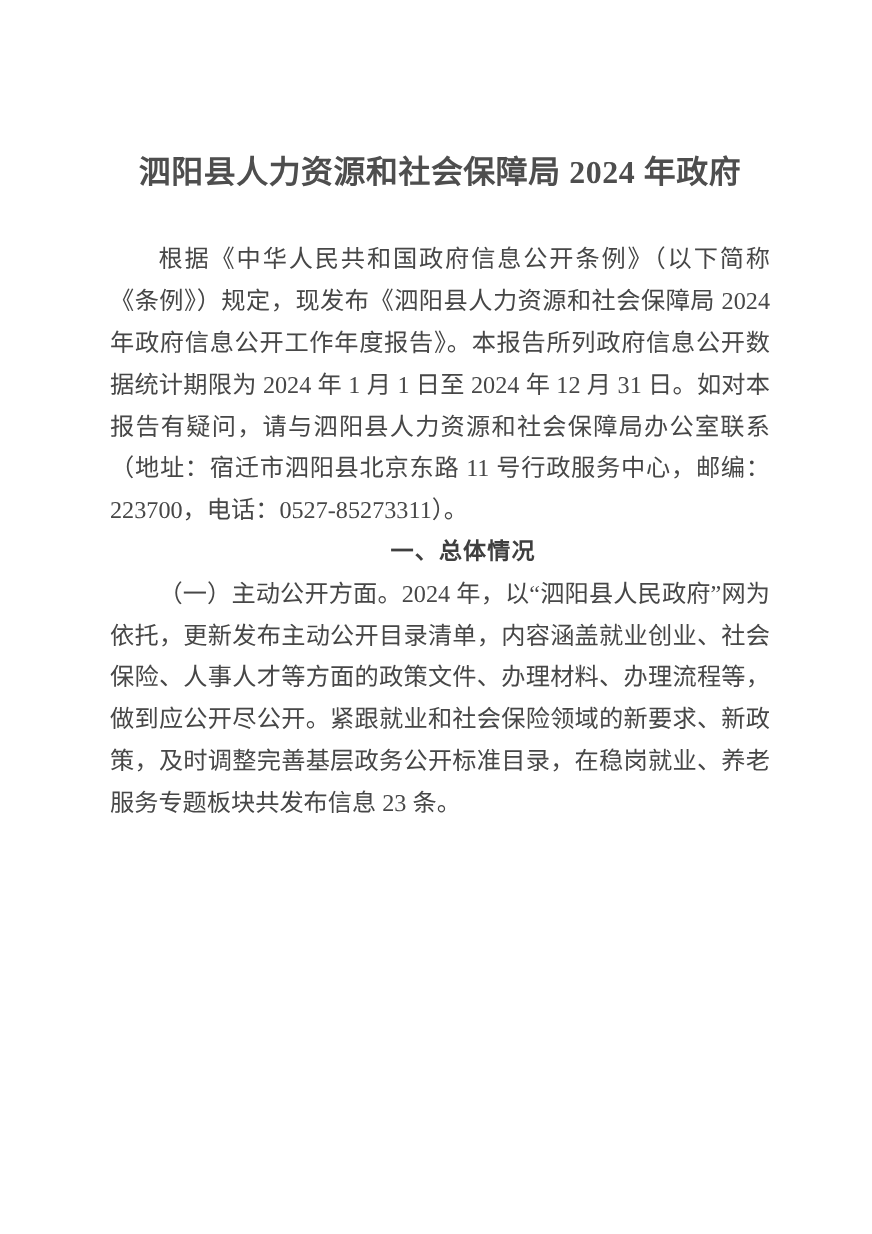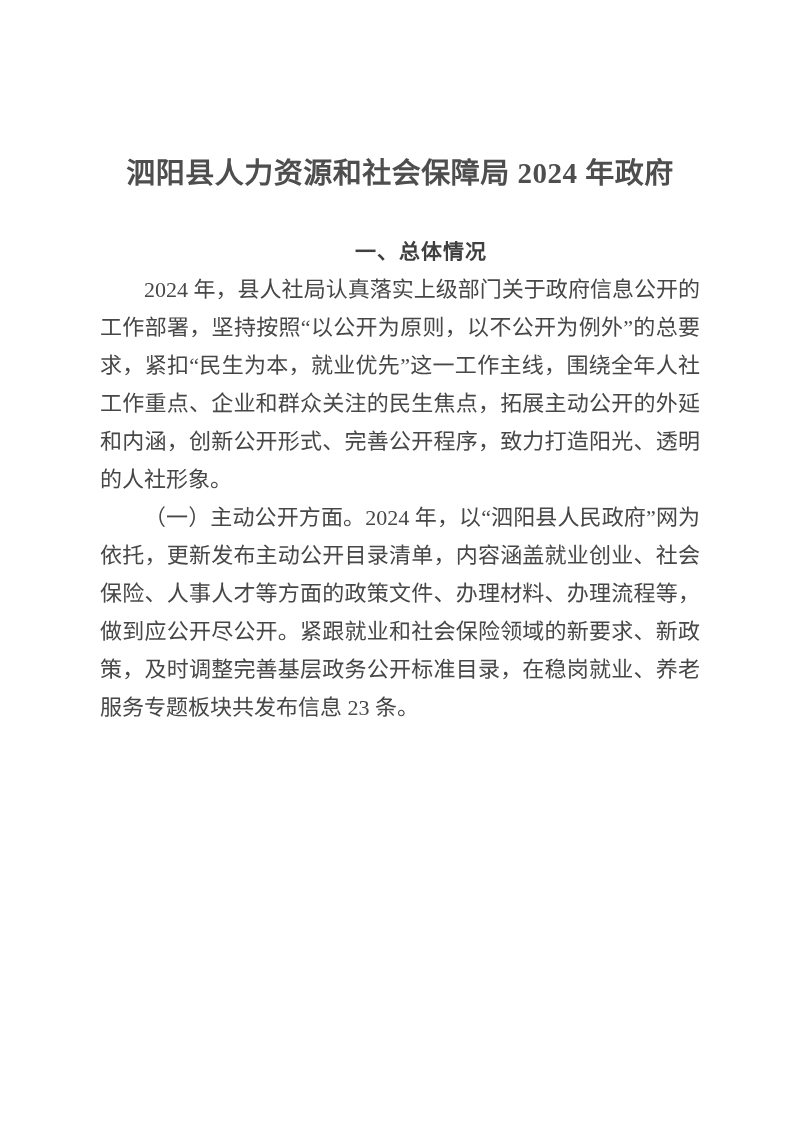--- a/index.html
+++ b/index.html
@@ -11,21 +11,21 @@
     position: relative;
     width: 793px;
     height: 1122px;
     background: #ffffff;
     overflow: hidden;
     box-sizing: border-box;
   }
   .content {
     position: absolute;
     left: 100px;
-    top: 150px;
+    top: 134px;
     width: 600px;
   }
   .doc-title {
     font-family: "Liberation Serif", "DejaVu Serif", serif;
     font-weight: bold;
     font-size: 29px;
     line-height: 47px;
     text-align: center;
     color: #4e4e4e;
     letter-spacing: 0.5px;
@@ -58,22 +58,22 @@
 <body>
 
 <div class="page">
   <div class="content">
 
     <div class="doc-title">
       <div>泗阳县人力资源和社会保障局 2024 年政府</div>
     </div>
 
     <div class="body-text">
+      <p class="para">根据《中华人民共和国政府信息公开条例》（以下简称《条例》）规定，现发布《泗阳县人力资源和社会保障局 2024 年政府信息公开工作年度报告》。本报告所列政府信息公开数据统计期限为 2024 年 1 月 1 日至 2024 年 12 月 31 日。如对本报告有疑问，请与泗阳县人力资源和社会保障局办公室联系（地址：宿迁市泗阳县北京东路 11 号行政服务中心，邮编：223700，电话：0527-85273311）。</p>
 
       <h2 class="section-heading">一、总体情况</h2>
 
-      <p class="para">2024 年，县人社局认真落实上级部门关于政府信息公开的工作部署，坚持按照“以公开为原则，以不公开为例外”的总要求，紧扣“民生为本，就业优先”这一工作主线，围绕全年人社工作重点、企业和群众关注的民生焦点，拓展主动公开的外延和内涵，创新公开形式、完善公开程序，致力打造阳光、透明的人社形象。</p>
 
       <p class="para">（一）主动公开方面。2024 年，以“泗阳县人民政府”网为依托，更新发布主动公开目录清单，内容涵盖就业创业、社会保险、人事人才等方面的政策文件、办理材料、办理流程等，做到应公开尽公开。紧跟就业和社会保险领域的新要求、新政策，及时调整完善基层政务公开标准目录，在稳岗就业、养老服务专题板块共发布信息 23 条。</p>
     </div>
 
   </div>
 </div>
 
 </body></html>

